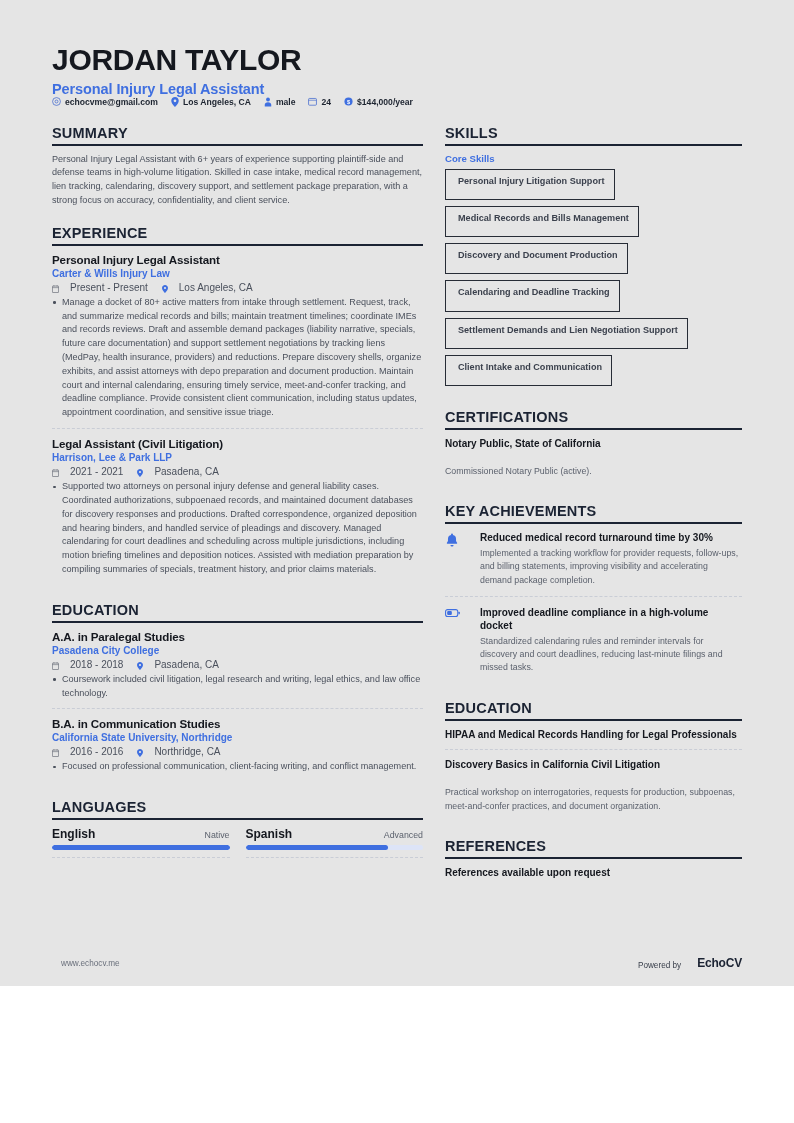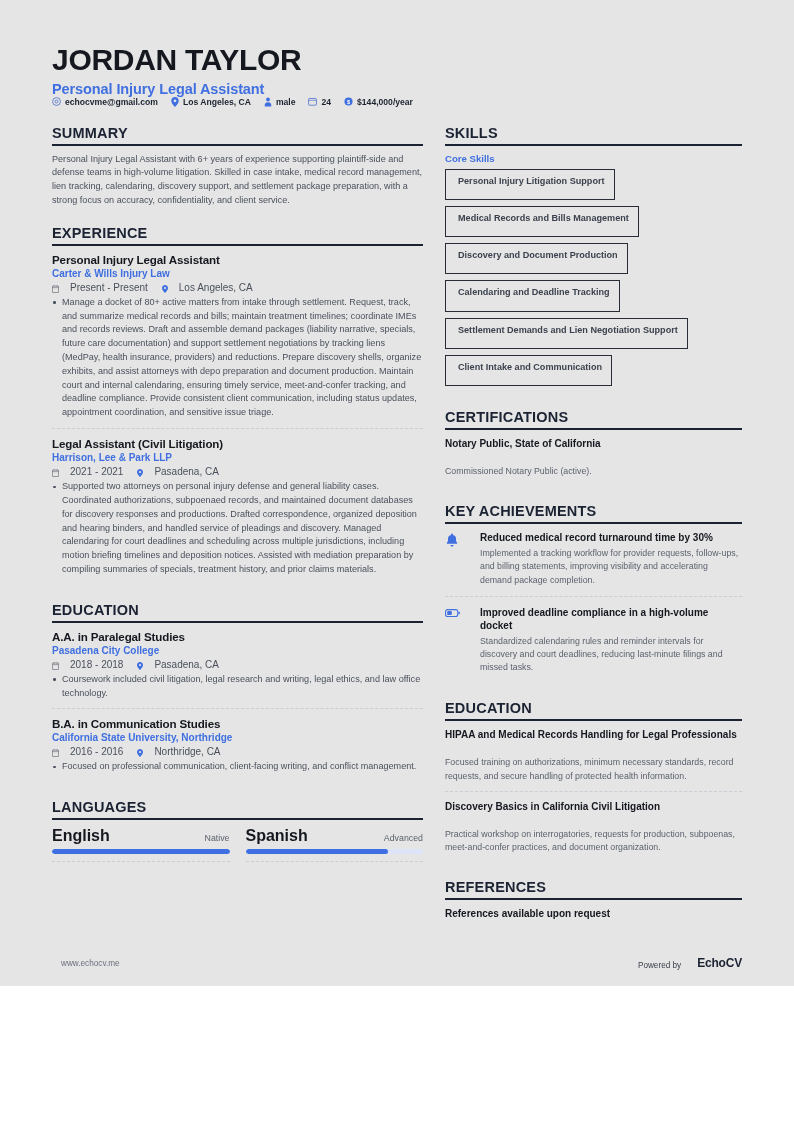--- a/index.html
+++ b/index.html
@@ -183,21 +183,21 @@
   }
 
   
   .lang-grid { display: flex; gap: 16px; }
   .lang { flex: 1 1 0; }
   .lang-head {
     display: flex;
     justify-content: space-between;
     align-items: baseline;
   }
-  .lang-name { font-size: 16px; font-weight: bold; color: #15181f; }
+  .lang-name { font-size: 12px; font-weight: bold; color: #15181f; }
   .lang-level { font-size: 8.8px; color: #5b616d; }
   .lang-bar {
     margin-top: 4px;
     height: 5px;
     border-radius: 3px;
     background: #dde4f7;
     overflow: hidden;
   }
   .lang-fill { height: 100%; border-radius: 3px; background: #3f6fe0; }
   .lang-underline { border-bottom: 1px dashed #c9cdd6; margin-top: 7px; }
@@ -505,21 +505,20 @@
             <div class="ach-desc">Standardized calendaring rules and reminder intervals for discovery and court deadlines, reducing last-minute filings and missed tasks.</div>
           </div>
         </div>
       </div>
 
       <div class="sec">
         <div class="sec-title">EDUCATION</div>
         <div class="sec-rule"></div>
         <div class="r-item">
           <div class="r-title">HIPAA and Medical Records Handling for Legal Professionals</div>
-          <div class="r-desc">Focused training on authorizations, minimum necessary standards, record requests, and secure handling of protected health information.</div>
         </div>
         <div class="r-item">
           <div class="r-title">Discovery Basics in California Civil Litigation</div>
           <div class="r-desc">Practical workshop on interrogatories, requests for production, subpoenas, meet-and-confer practices, and document organization.</div>
         </div>
       </div>
 
       <div class="sec">
         <div class="sec-title">REFERENCES</div>
         <div class="sec-rule"></div>

